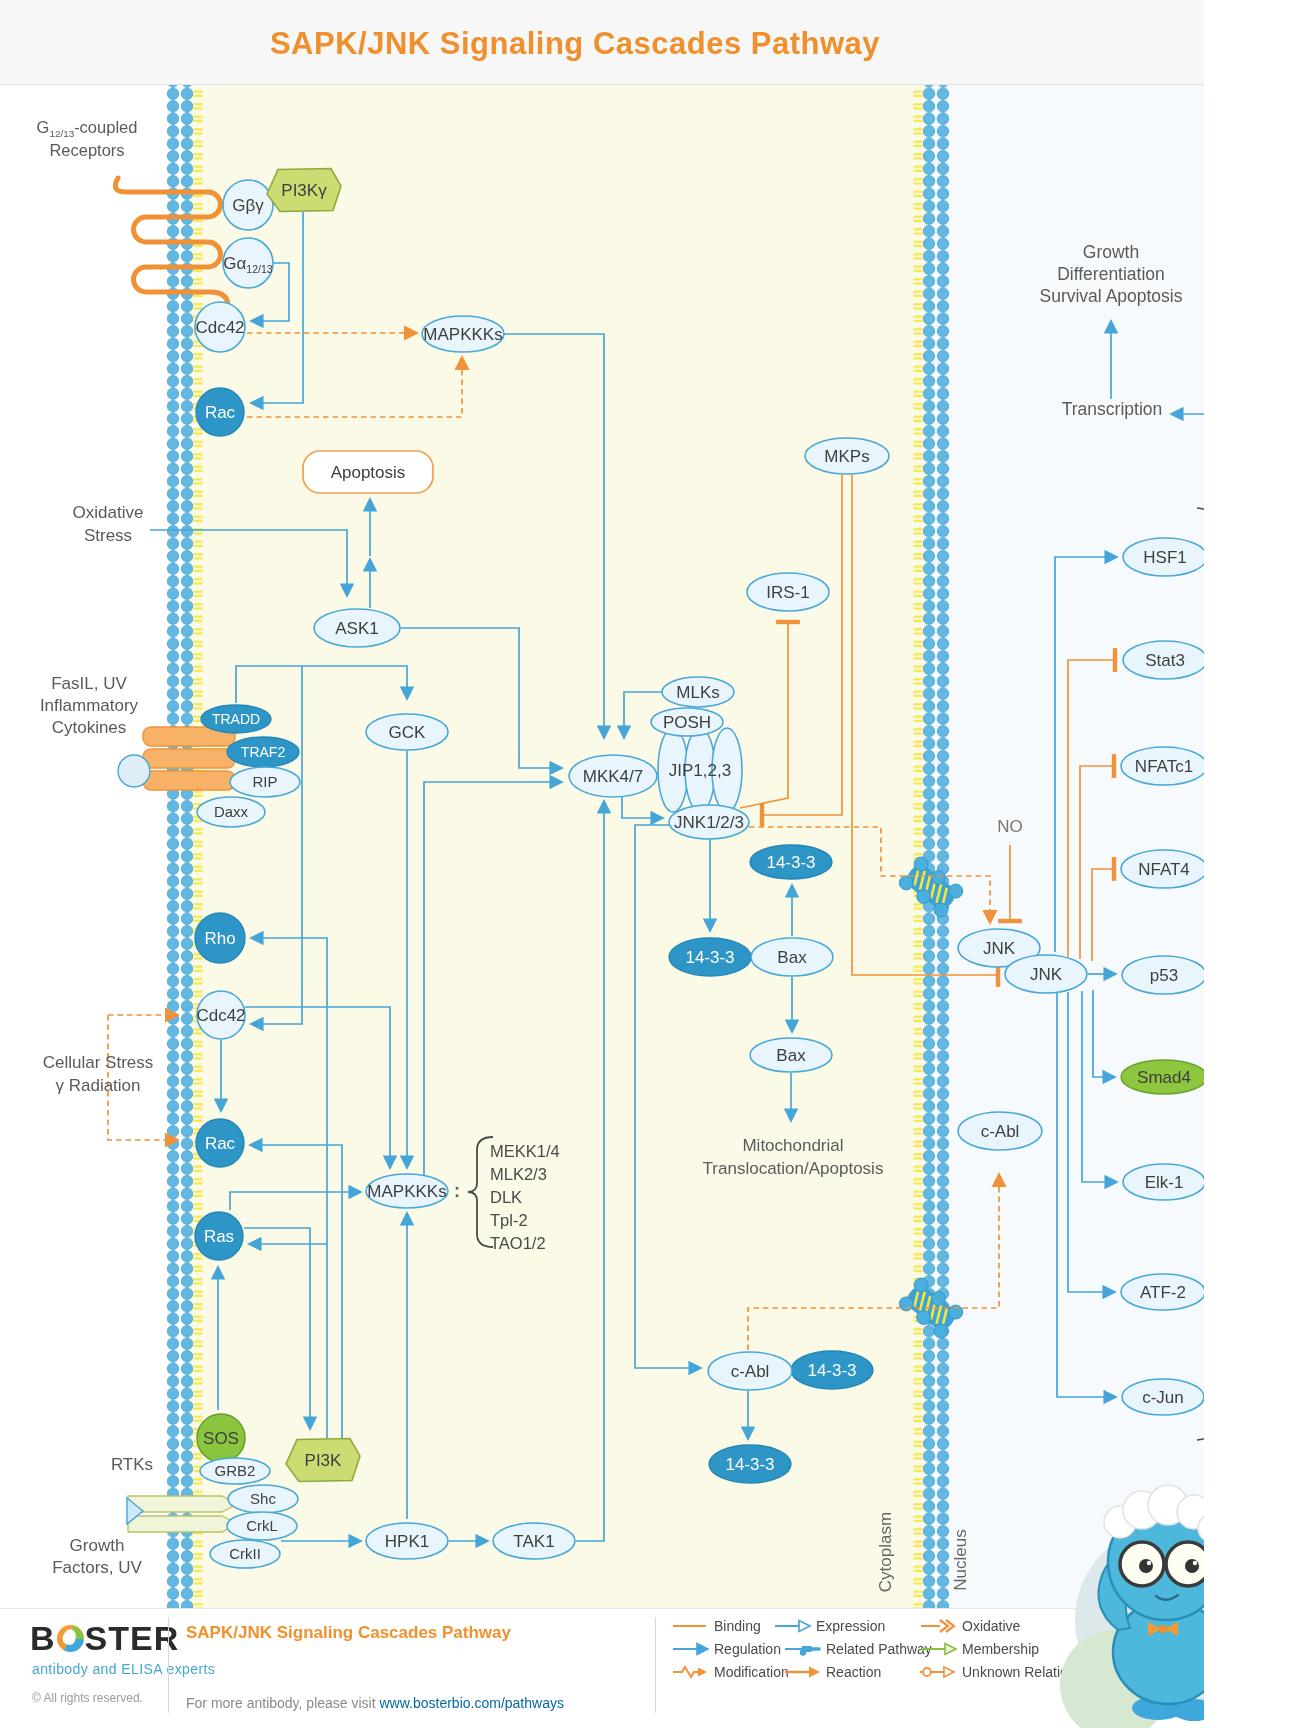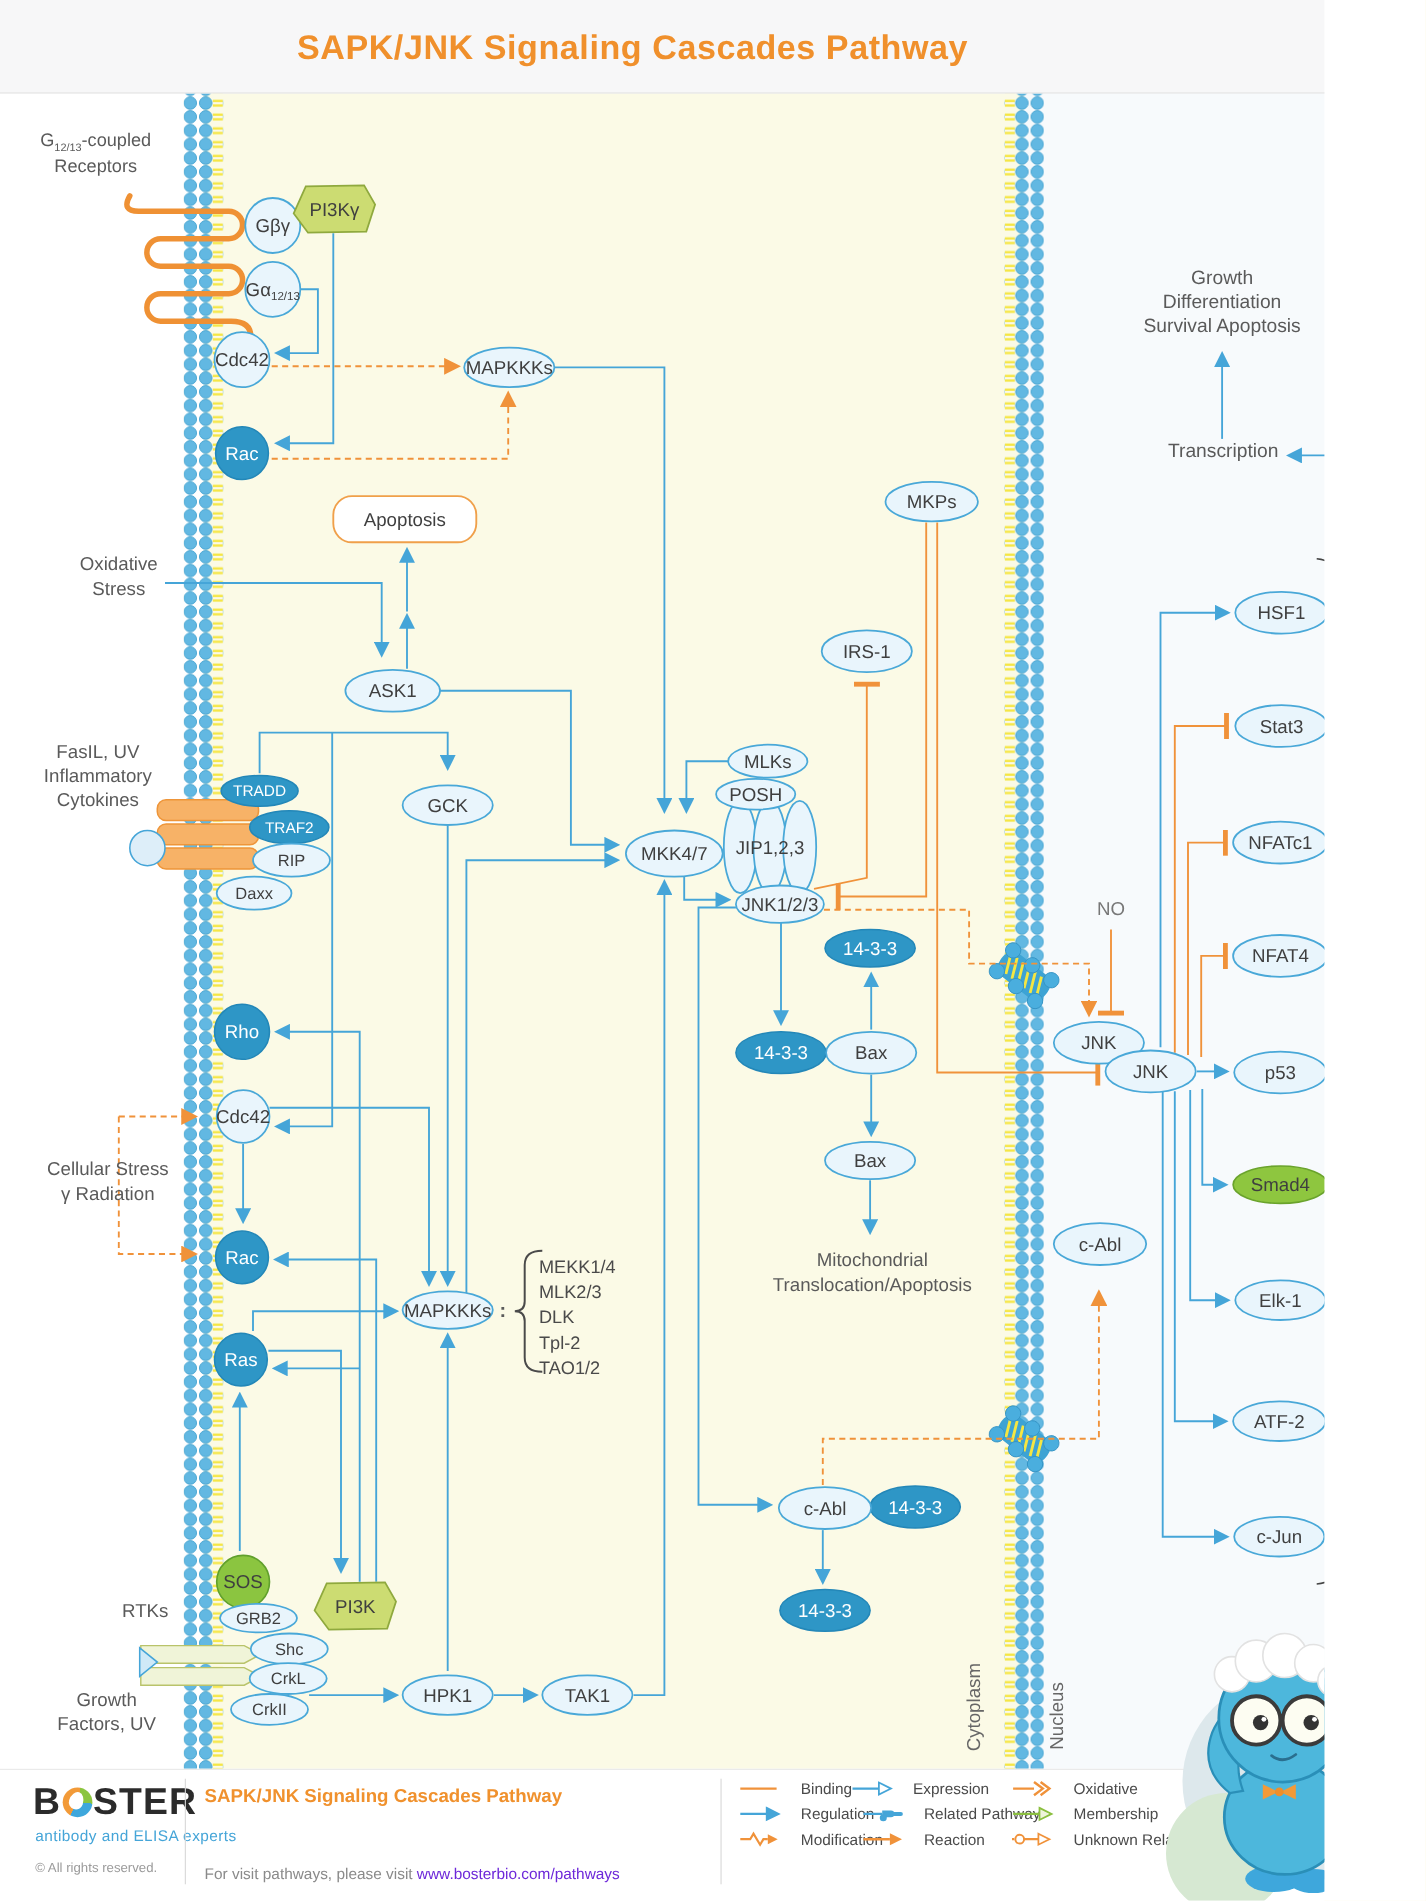--- a/index.html
+++ b/index.html
@@ -9,23 +9,23 @@
   #diagram{position:absolute;left:0;top:0;z-index:1;}
   #ftr{position:absolute;left:0;top:1608px;width:1296px;height:120px;background:#ffffff;border-top:1px solid #e8e8e8;z-index:3;}
   .logo{position:absolute;left:30px;top:10px;font-size:34px;font-weight:bold;color:#2b2b2b;letter-spacing:1px;display:flex;align-items:center;}
   .logo .o{display:inline-block;width:27px;height:27px;border-radius:50%;margin:0 1px;background:conic-gradient(from 210deg,#f29a38 0 45%,#8bc540 45% 68%,#3ea7dc 68% 100%);position:relative;}
   .logo .o:after{content:"";position:absolute;left:6px;top:4px;width:13px;height:16px;background:#ffffff;border-radius:50% 50% 50% 50%/60% 60% 40% 40%;transform:rotate(18deg);}
   .brandsub{position:absolute;left:32px;top:52px;font-size:14px;color:#45a5d8;letter-spacing:.4px;}
   .rights{position:absolute;left:32px;top:82px;font-size:12px;color:#9b9b9b;}
   .vdiv{position:absolute;top:8px;width:1px;height:96px;background:#d8d8d8;}
   .ftitle{position:absolute;left:186px;top:14px;font-size:17px;font-weight:bold;color:#f0912d;}
   .fvisit{position:absolute;left:186px;top:86px;font-size:14px;color:#8a8a8a;}
-  .fvisit a{color:#6d28d9;text-decoration:none;}
+  .fvisit a{color:#0369a1;text-decoration:none;}
   #legend{position:absolute;left:660px;top:0;width:600px;height:114px;}
-  .litem{position:absolute;display:flex;align-items:center;gap:18px;}
+  .litem{position:absolute;display:flex;align-items:center;gap:4px;}
   .litem .lab{font-size:14px;color:#4a4a4a;white-space:nowrap;}
   #mascot{position:absolute;left:1040px;top:1430px;z-index:6;pointer-events:none;}
   text{font-family:"Liberation Sans",sans-serif;}
   .n-light{fill:#e9f5fc;stroke:#49a8d8;stroke-width:1.6;}
   .n-dark{fill:#2e96c6;stroke:#2387b8;stroke-width:1.4;}
   .n-green{fill:#8ec63f;stroke:#6aa32c;stroke-width:1.5;}
   .n-sos{fill:#8bc540;stroke:#60a02c;stroke-width:1.5;}
   .n-pi3k{fill:#ccdc72;stroke:#8fa93e;stroke-width:1.6;}
   .n-white{fill:#ffffff;stroke:#f0a04a;stroke-width:1.7;}
   .tx-d{fill:#3f3f3f;} .tx-w{fill:#ffffff;}
@@ -436,21 +436,21 @@
     <div class="logo">
         <span>B</span>
         <span class="o"></span>
         <span>STER</span>
       </div>
     <div class="brandsub">antibody and ELISA experts</div>
     <div class="rights">© All rights reserved.</div>
     <div class="vdiv" style="left:168px"></div>
     <div class="vdiv" style="left:655px"></div>
     <div class="ftitle">SAPK/JNK Signaling Cascades Pathway</div>
-    <div class="fvisit"><span>For visit pathways, please visit </span><a href="#">www.bosterbio.com/pathways</a></div>
+    <div class="fvisit"><span>For more antibody, please visit </span><a href="#">www.bosterbio.com/pathways</a></div>
     <div id="legend">
         <div class="litem" style="left: 10px; top: 8px;">
           <svg width="40" height="18" viewBox="0 0 40 18">
             <line x1="3" y1="9" x2="36" y2="9" stroke="#f0923a" stroke-width="2"></line>
           </svg>
           <span class="lab">Binding</span>
         </div>
         <div class="litem" style="left: 10px; top: 31px;">
           <svg width="40" height="18" viewBox="0 0 40 18">
             <line x1="3" y1="9" x2="27" y2="9" stroke="#45a5d8" stroke-width="2"></line>

